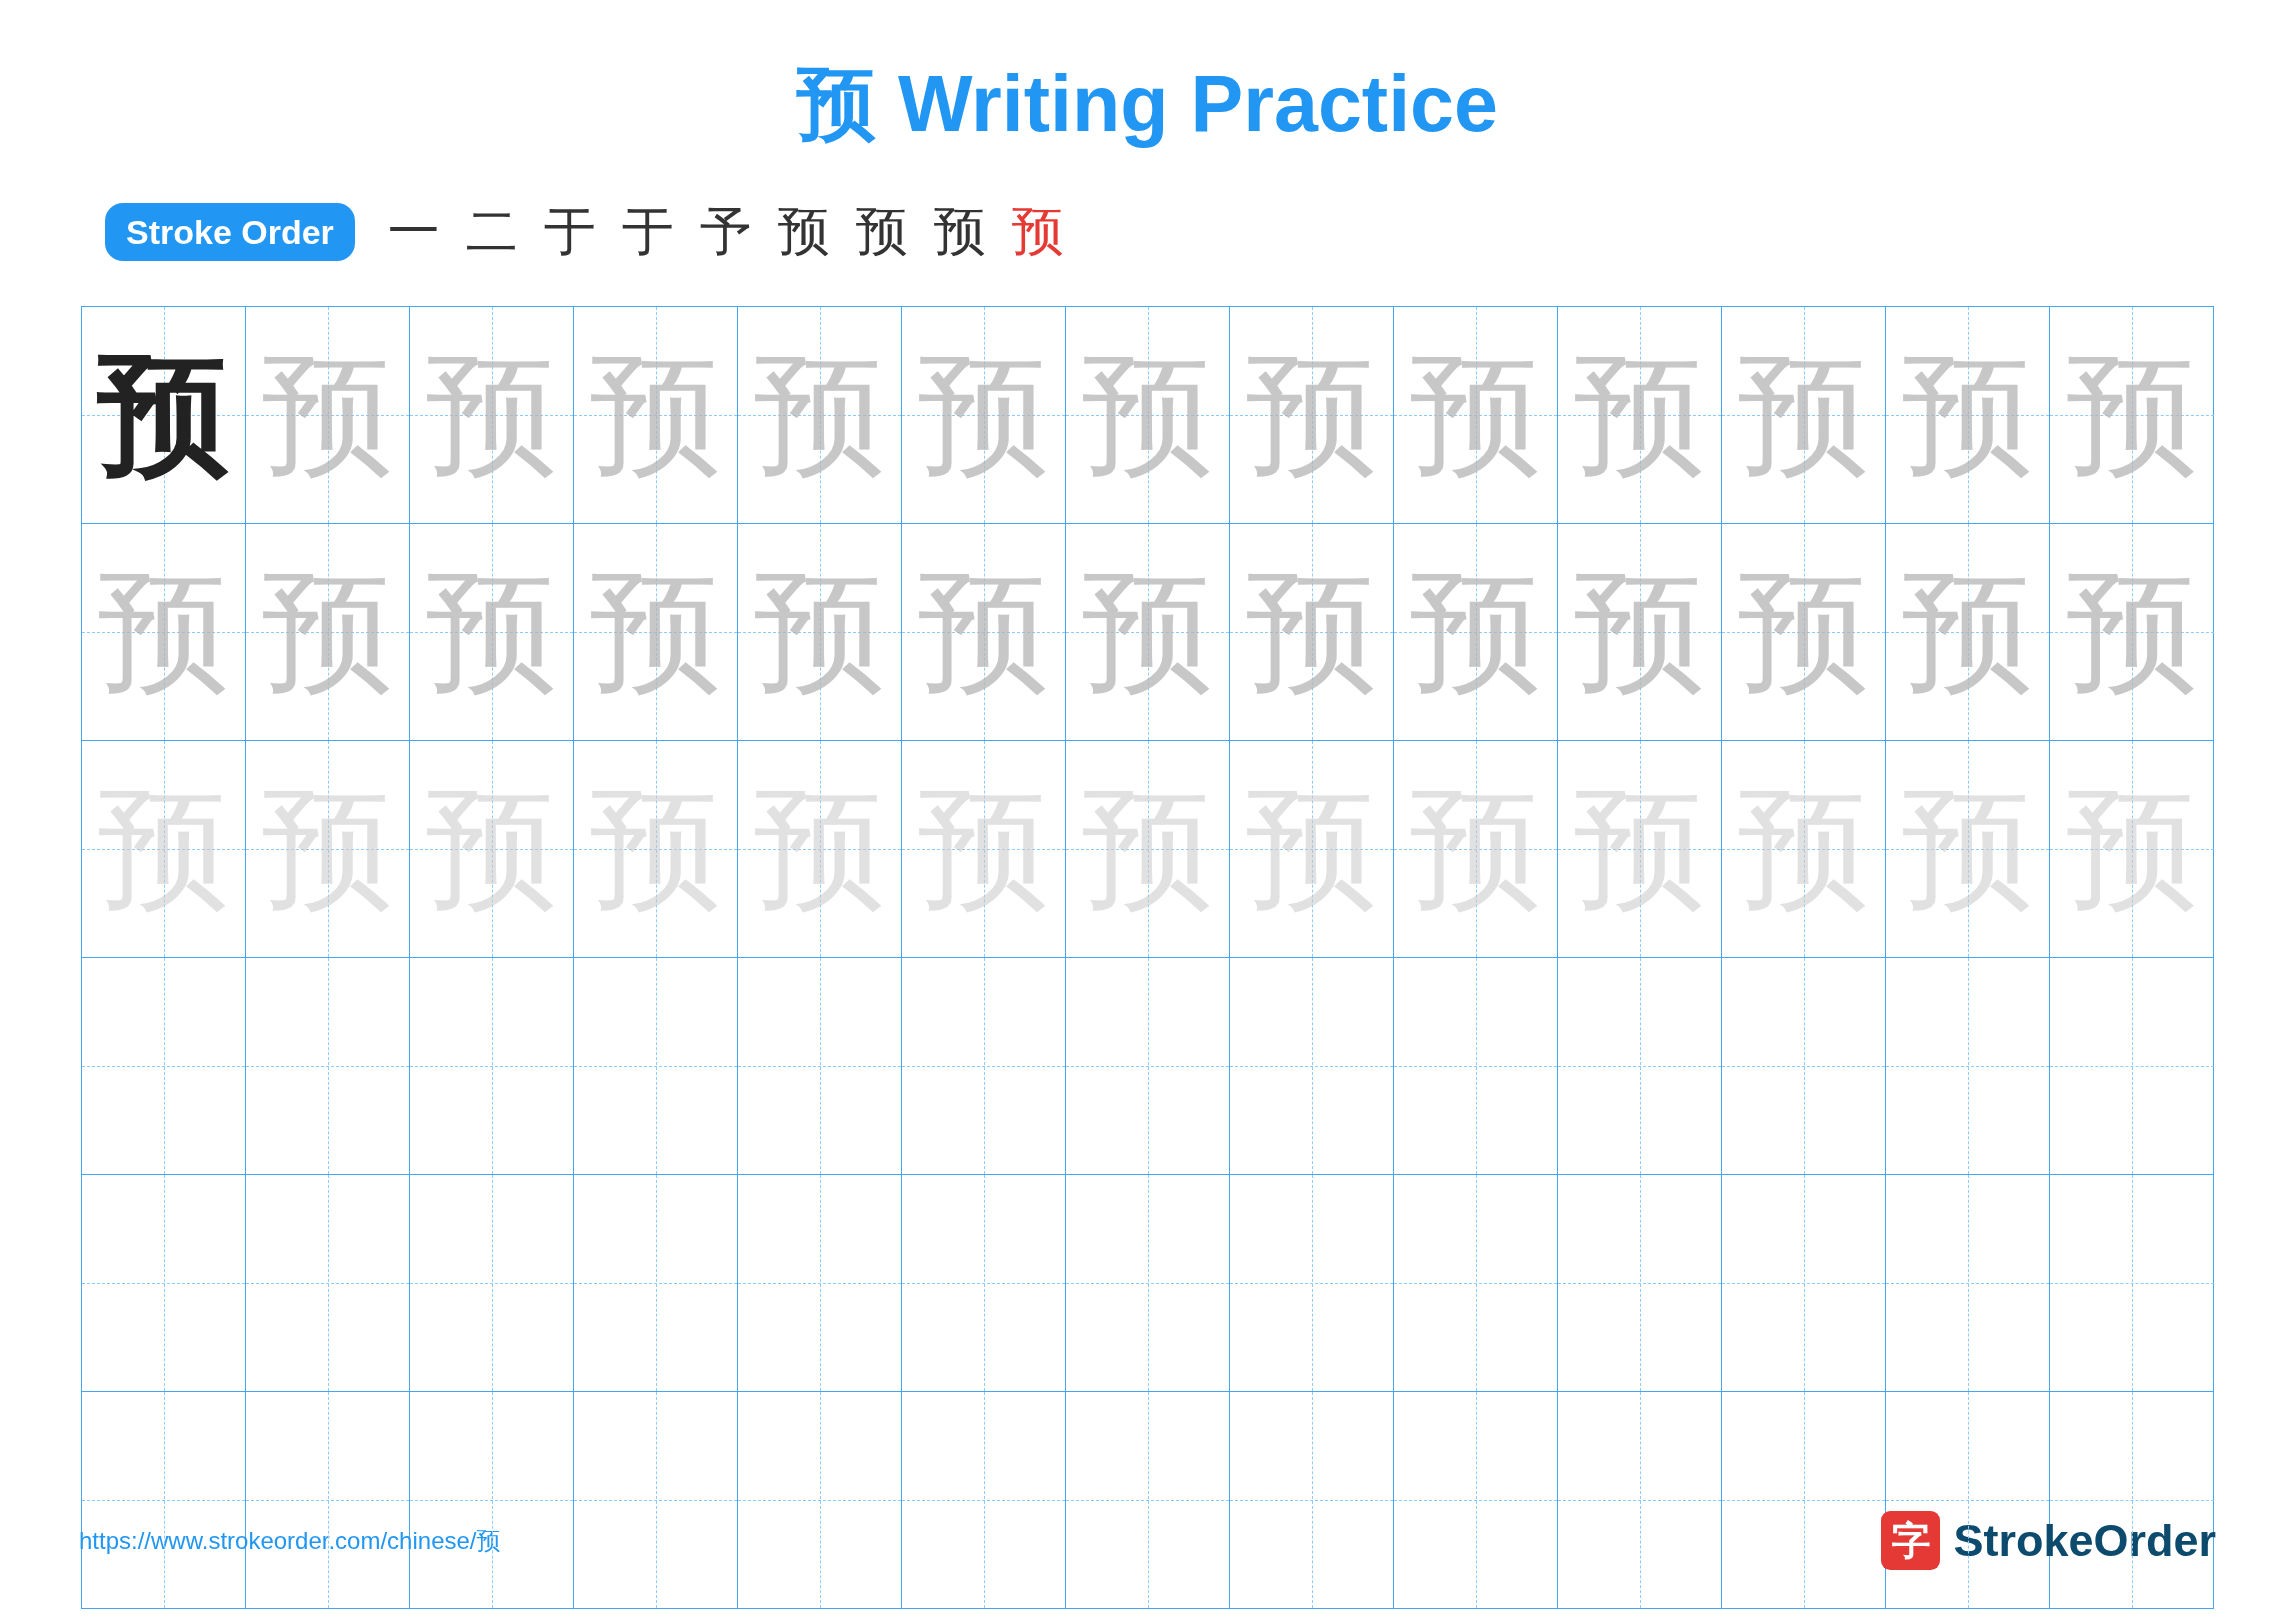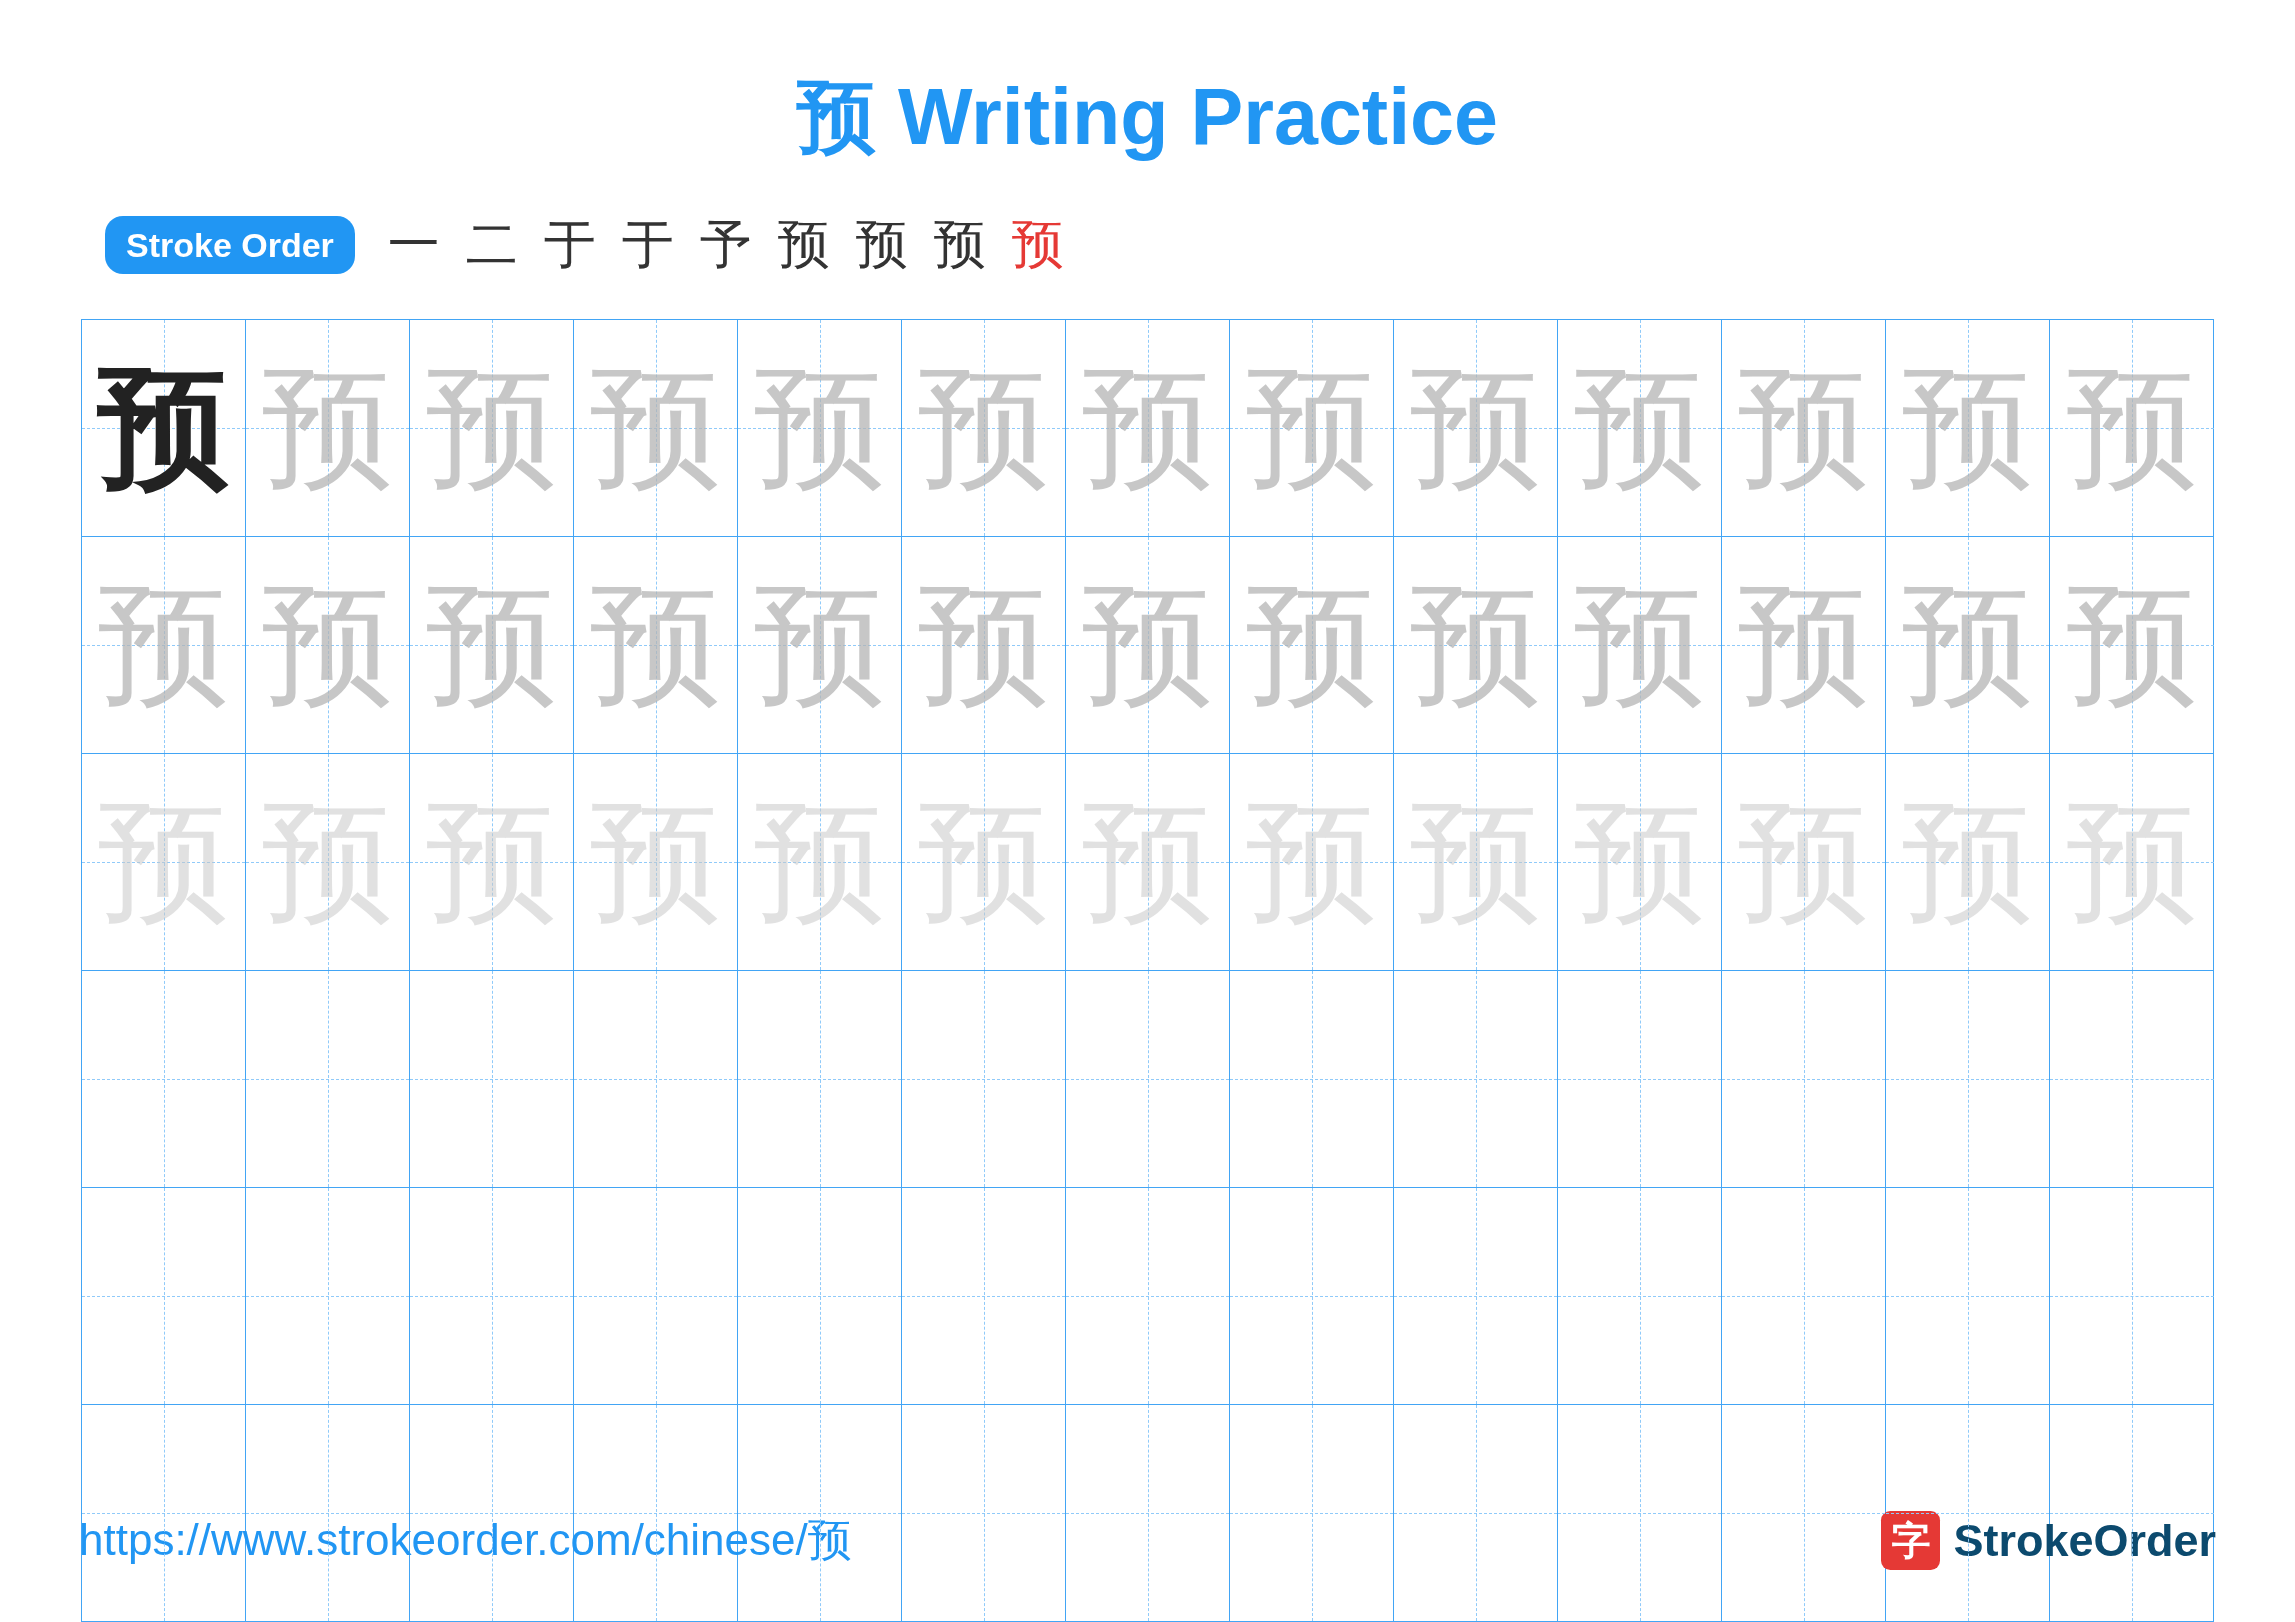--- a/index.html
+++ b/index.html
@@ -20,21 +20,20 @@
       display: flex;
       flex-direction: column;
       align-items: center;
     }
 
     .title {
       font-size: 79px;
       color: #2196F3;
       font-weight: bold;
       margin-bottom: 39px;
-      margin-top: 13px;
     }
 
     .stroke-order-row {
       display: flex;
       align-items: center;
       width: 100%;
       margin-bottom: 39px;
       padding-left: 26px;
     }
 
@@ -150,21 +149,21 @@
       position: absolute;
       bottom: 52px;
       left: 79px;
       right: 79px;
       display: flex;
       align-items: center;
       justify-content: space-between;
     }
 
     .footer-url {
-      font-size: 44px;
+      font-size: 24px;
       color: #2196F3;
       text-align: right;
     }
 
     .footer-logo {
       display: flex;
       align-items: center;
       gap: 13px;
     }
 

